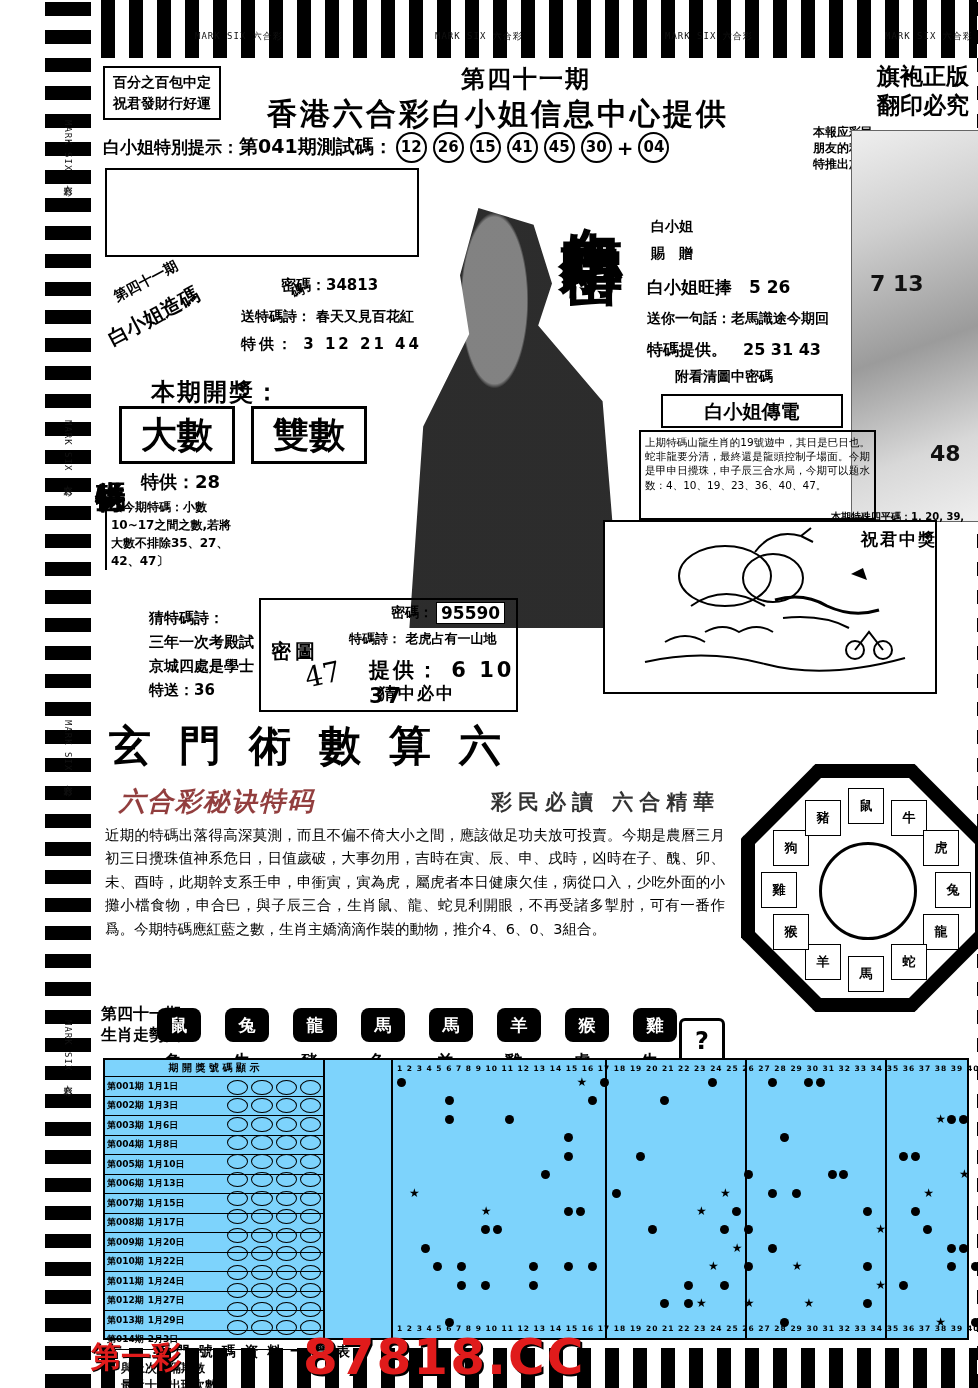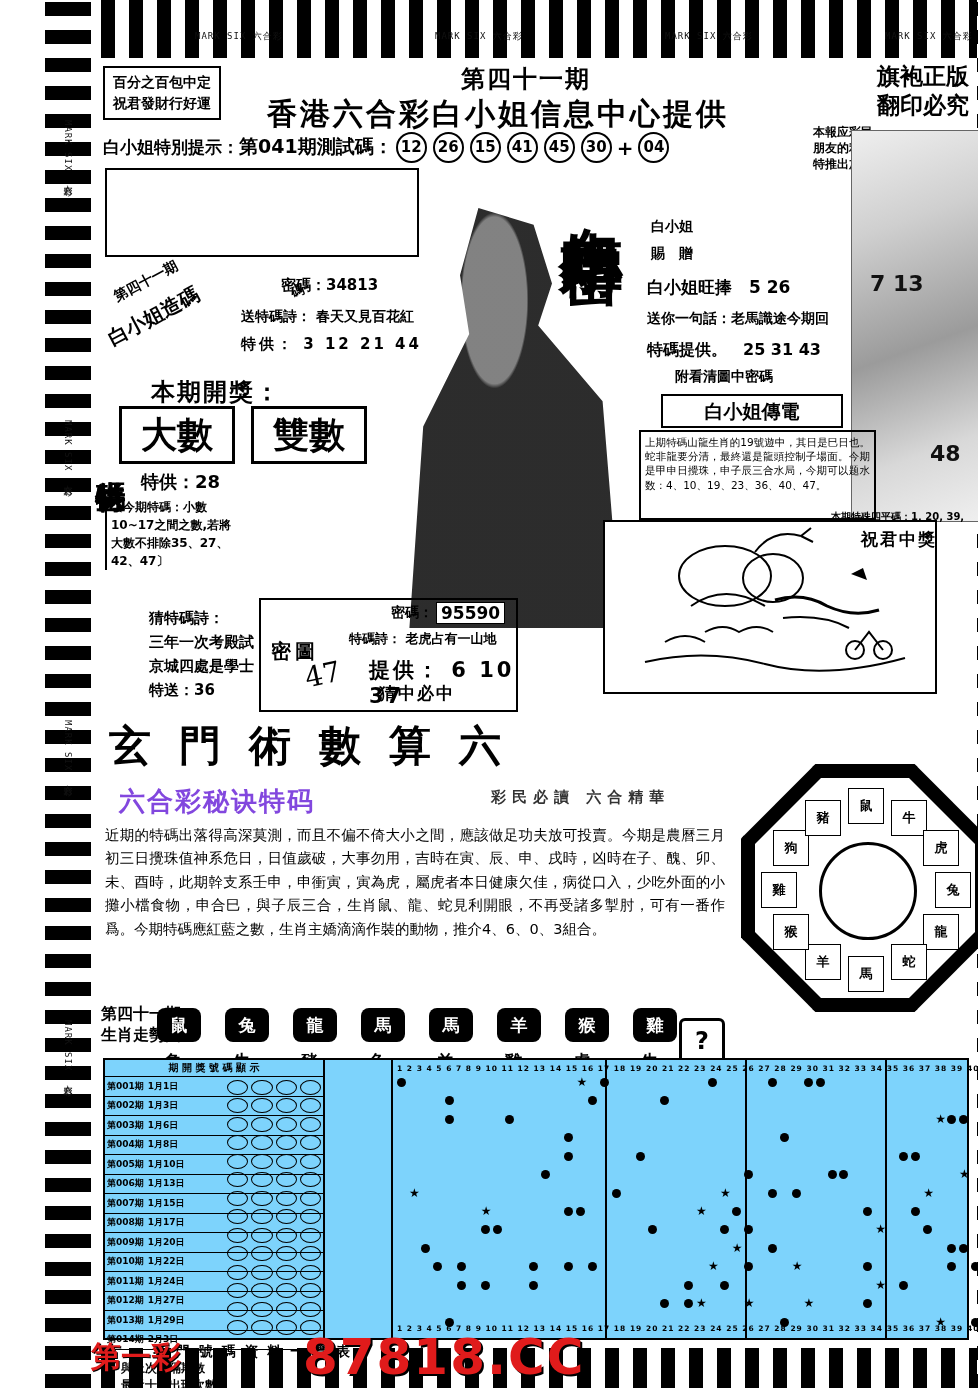--- a/index.html
+++ b/index.html
@@ -100,22 +100,22 @@
   .photo .num{position:absolute;font-size:22px;font-weight:bold;color:#111;}
   .silhouette{position:absolute;left:300px;top:150px;width:230px;height:420px;
     background:radial-gradient(ellipse at 45% 22%,#777 0 18%,#1a1a1a 19% 100%);
     clip-path:polygon(38% 0,62% 4%,70% 18%,64% 28%,92% 46%,100% 100%,8% 100%,14% 52%,34% 30%,30% 16%);
     opacity:.92;}
 
   
   .banner-art{position:absolute;left:18px;top:660px;width:540px;height:62px;
     font-size:42px;font-weight:bold;letter-spacing:28px;white-space:nowrap;}
   .banner-sub{position:absolute;left:28px;top:726px;font-size:26px;font-weight:bold;letter-spacing:2px;
-    color:#6d28d9;opacity:.85;}
-  .banner-sub2{position:absolute;left:400px;top:730px;font-size:15px;font-weight:bold;letter-spacing:6px;opacity:.8;}
+    color:#7f1d1d;opacity:.85;font-style:italic;}
+  .banner-sub2{position:absolute;left:400px;top:730px;font-size:21px;font-weight:bold;letter-spacing:6px;opacity:.8;}
 
   
   .article{position:absolute;left:14px;top:766px;width:620px;font-size:14.5px;line-height:1.62;text-align:justify;}
 
   
   .wheel{position:absolute;left:650px;top:706px;width:248px;height:248px;}
   .wheel .ring{position:absolute;inset:0;border:3px solid #000;border-radius:6px;
     clip-path:polygon(30% 0,70% 0,100% 30%,100% 70%,70% 100%,30% 100%,0 70%,0 30%);
     background:#000;}
   .wheel .ring2{position:absolute;inset:14px;background:#fff;

